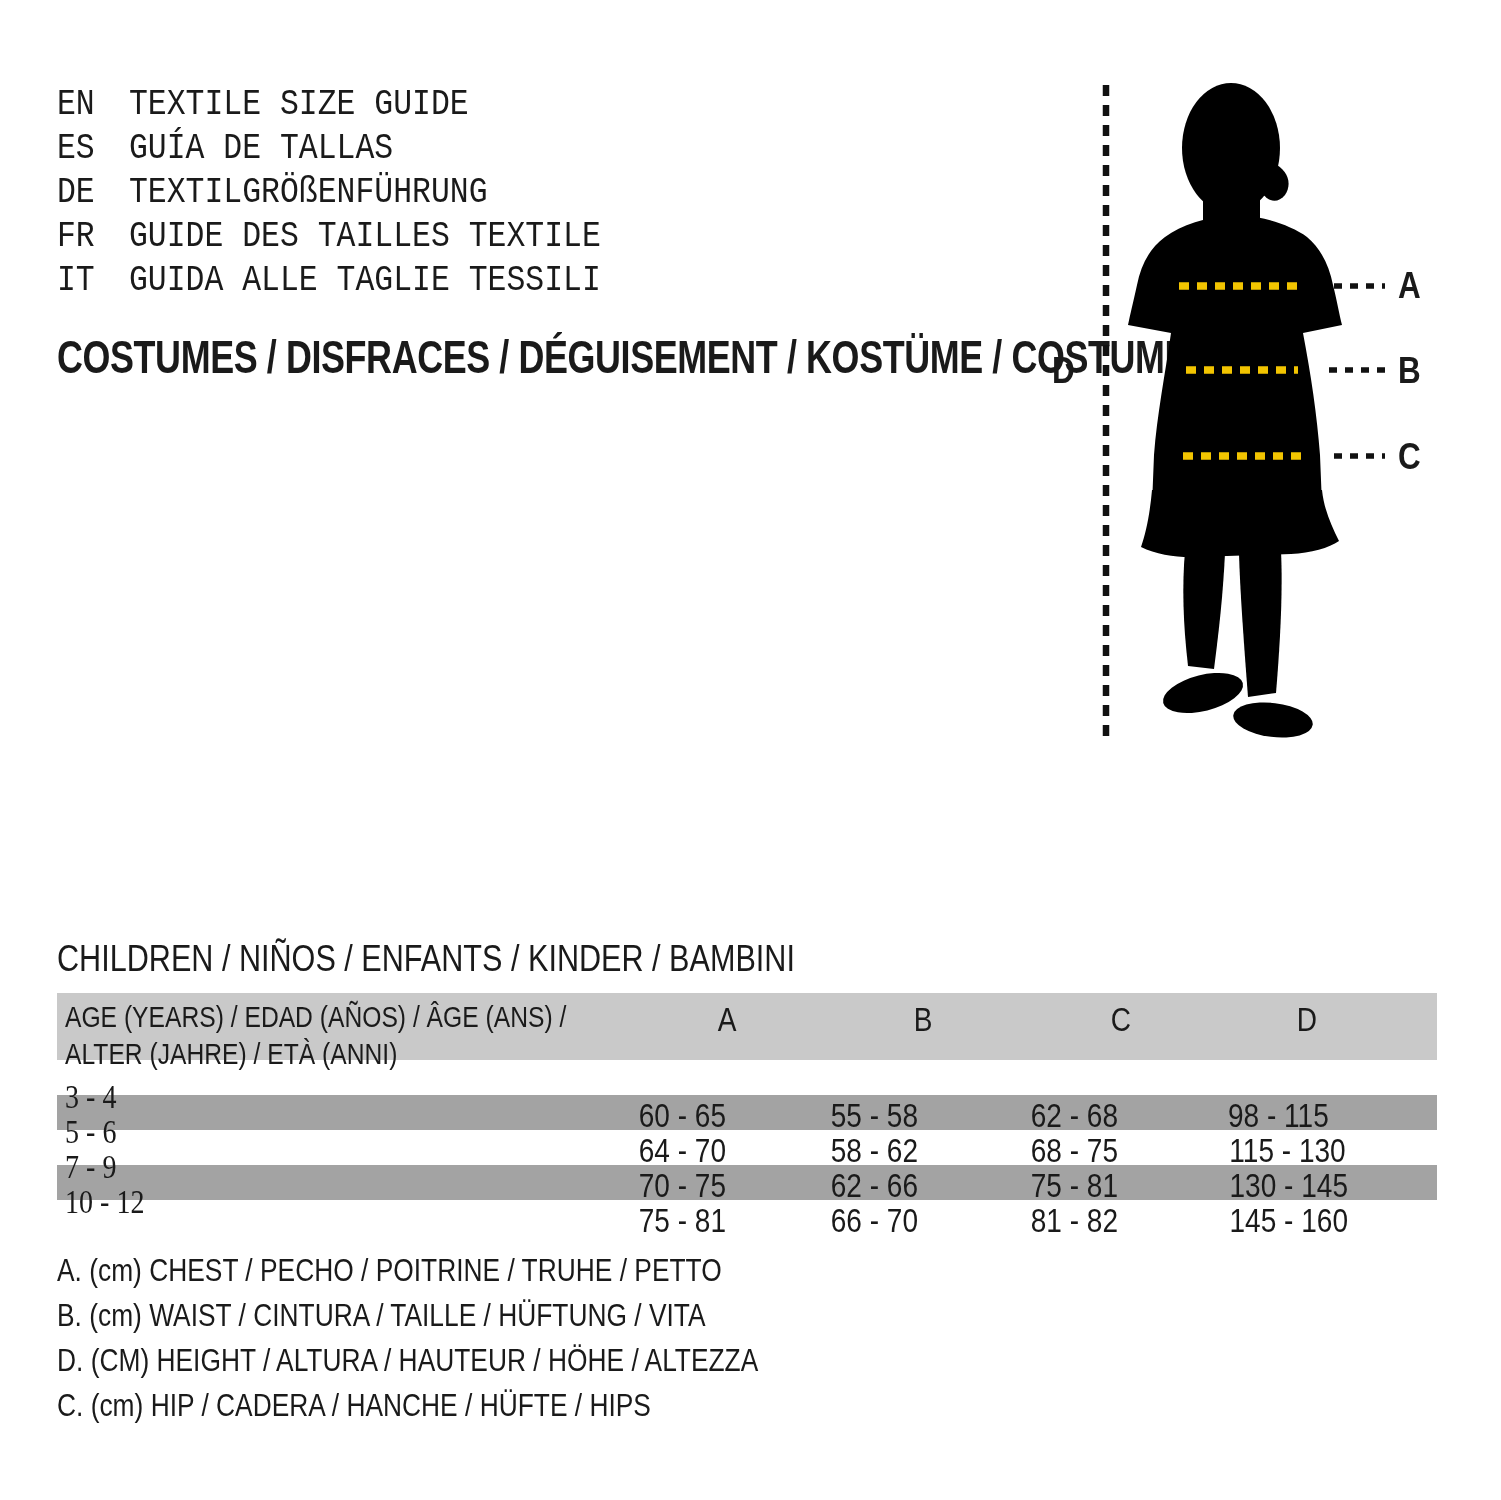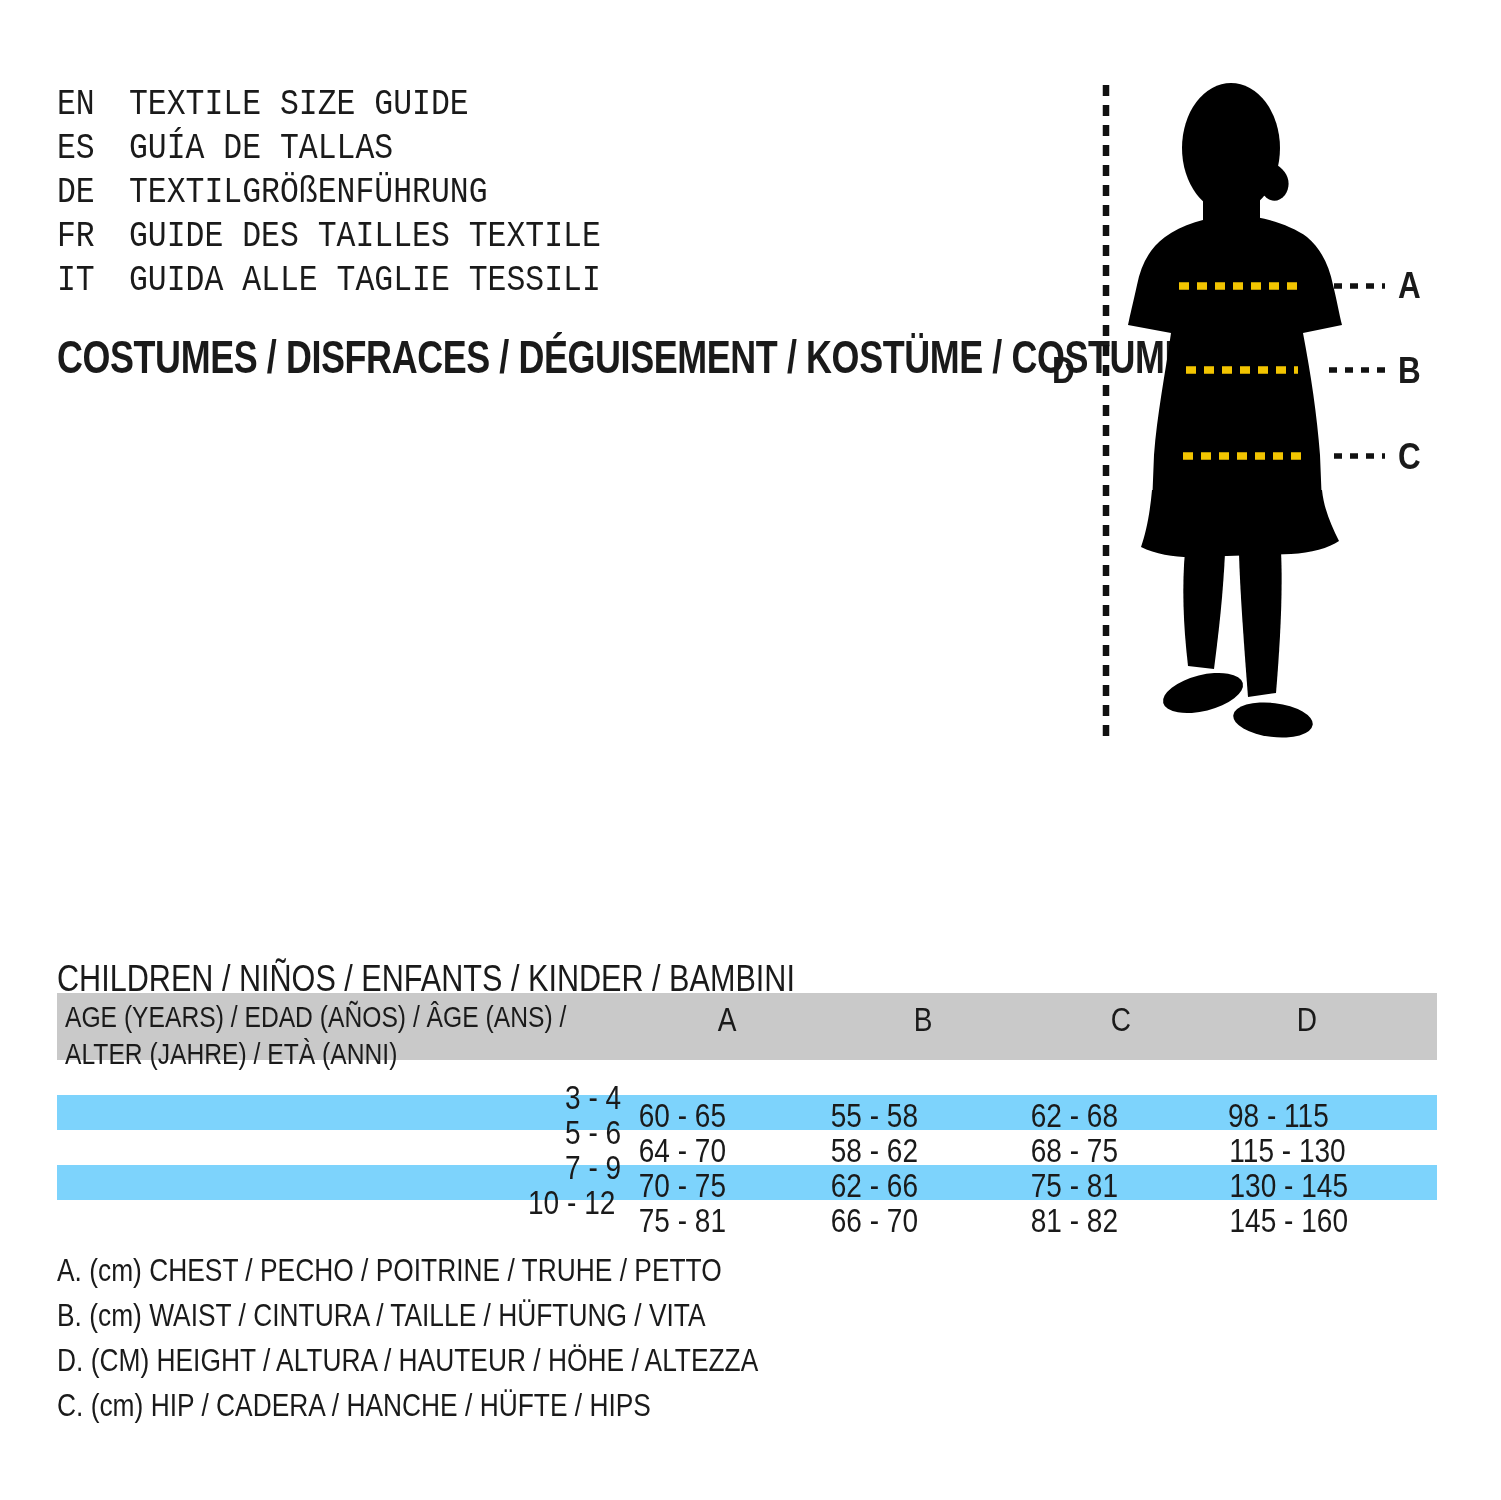--- a/index.html
+++ b/index.html
@@ -29,21 +29,21 @@
   #figure-svg{position:absolute;left:1095px;top:75px;}
   .measure-label{
     position:absolute;font-size:37px;font-weight:bold;line-height:40px;
   }
   #label-a{left:1398px;top:266px;}
   #label-b{left:1398px;top:351px;}
   #label-c{left:1398px;top:437px;}
   #label-d{left:1052px;top:351px;}
 
   
-  #children-title{position:absolute;left:57px;top:940px;font-size:36px;line-height:38px;margin-top:20px;}
+  #children-title{position:absolute;left:57px;top:940px;font-size:36px;line-height:38px;}
 
   
   #size-table{position:absolute;left:57px;top:993px;width:1380px;}
   .t-row{
     display:grid;
     grid-template-columns:574px 192px 200px 196px 176px;
     align-items:center;
   }
   #table-header{
     background:#c9c9c9;
@@ -51,22 +51,22 @@
     align-items:start;
     padding:0;
   }
   .age-header{
     padding:6px 0 0 8px;font-size:29px;line-height:37px;
   }
   .col-letter{
     font-size:33px;line-height:37px;text-align:center;padding-top:8px;
   }
   .data-row{height:35px;font-size:33px;}
-  .data-row.striped{background:#7dd3fc;}
-  .age-cell{padding-left:8px;text-align:right;}
+  .data-row.striped{background:#a3a3a3;}
+  .age-cell{padding-left:8px;text-align:left;font-family:Liberation Serif, serif;}
   .num-cell{text-align:left;margin-top:37px;}
 
   
   #legend{position:absolute;left:57px;top:1248px;}
   .legend-item{height:45px;line-height:45px;font-size:31px;}
 </style>
 </head>
 <body>
 
 <div id="page">

